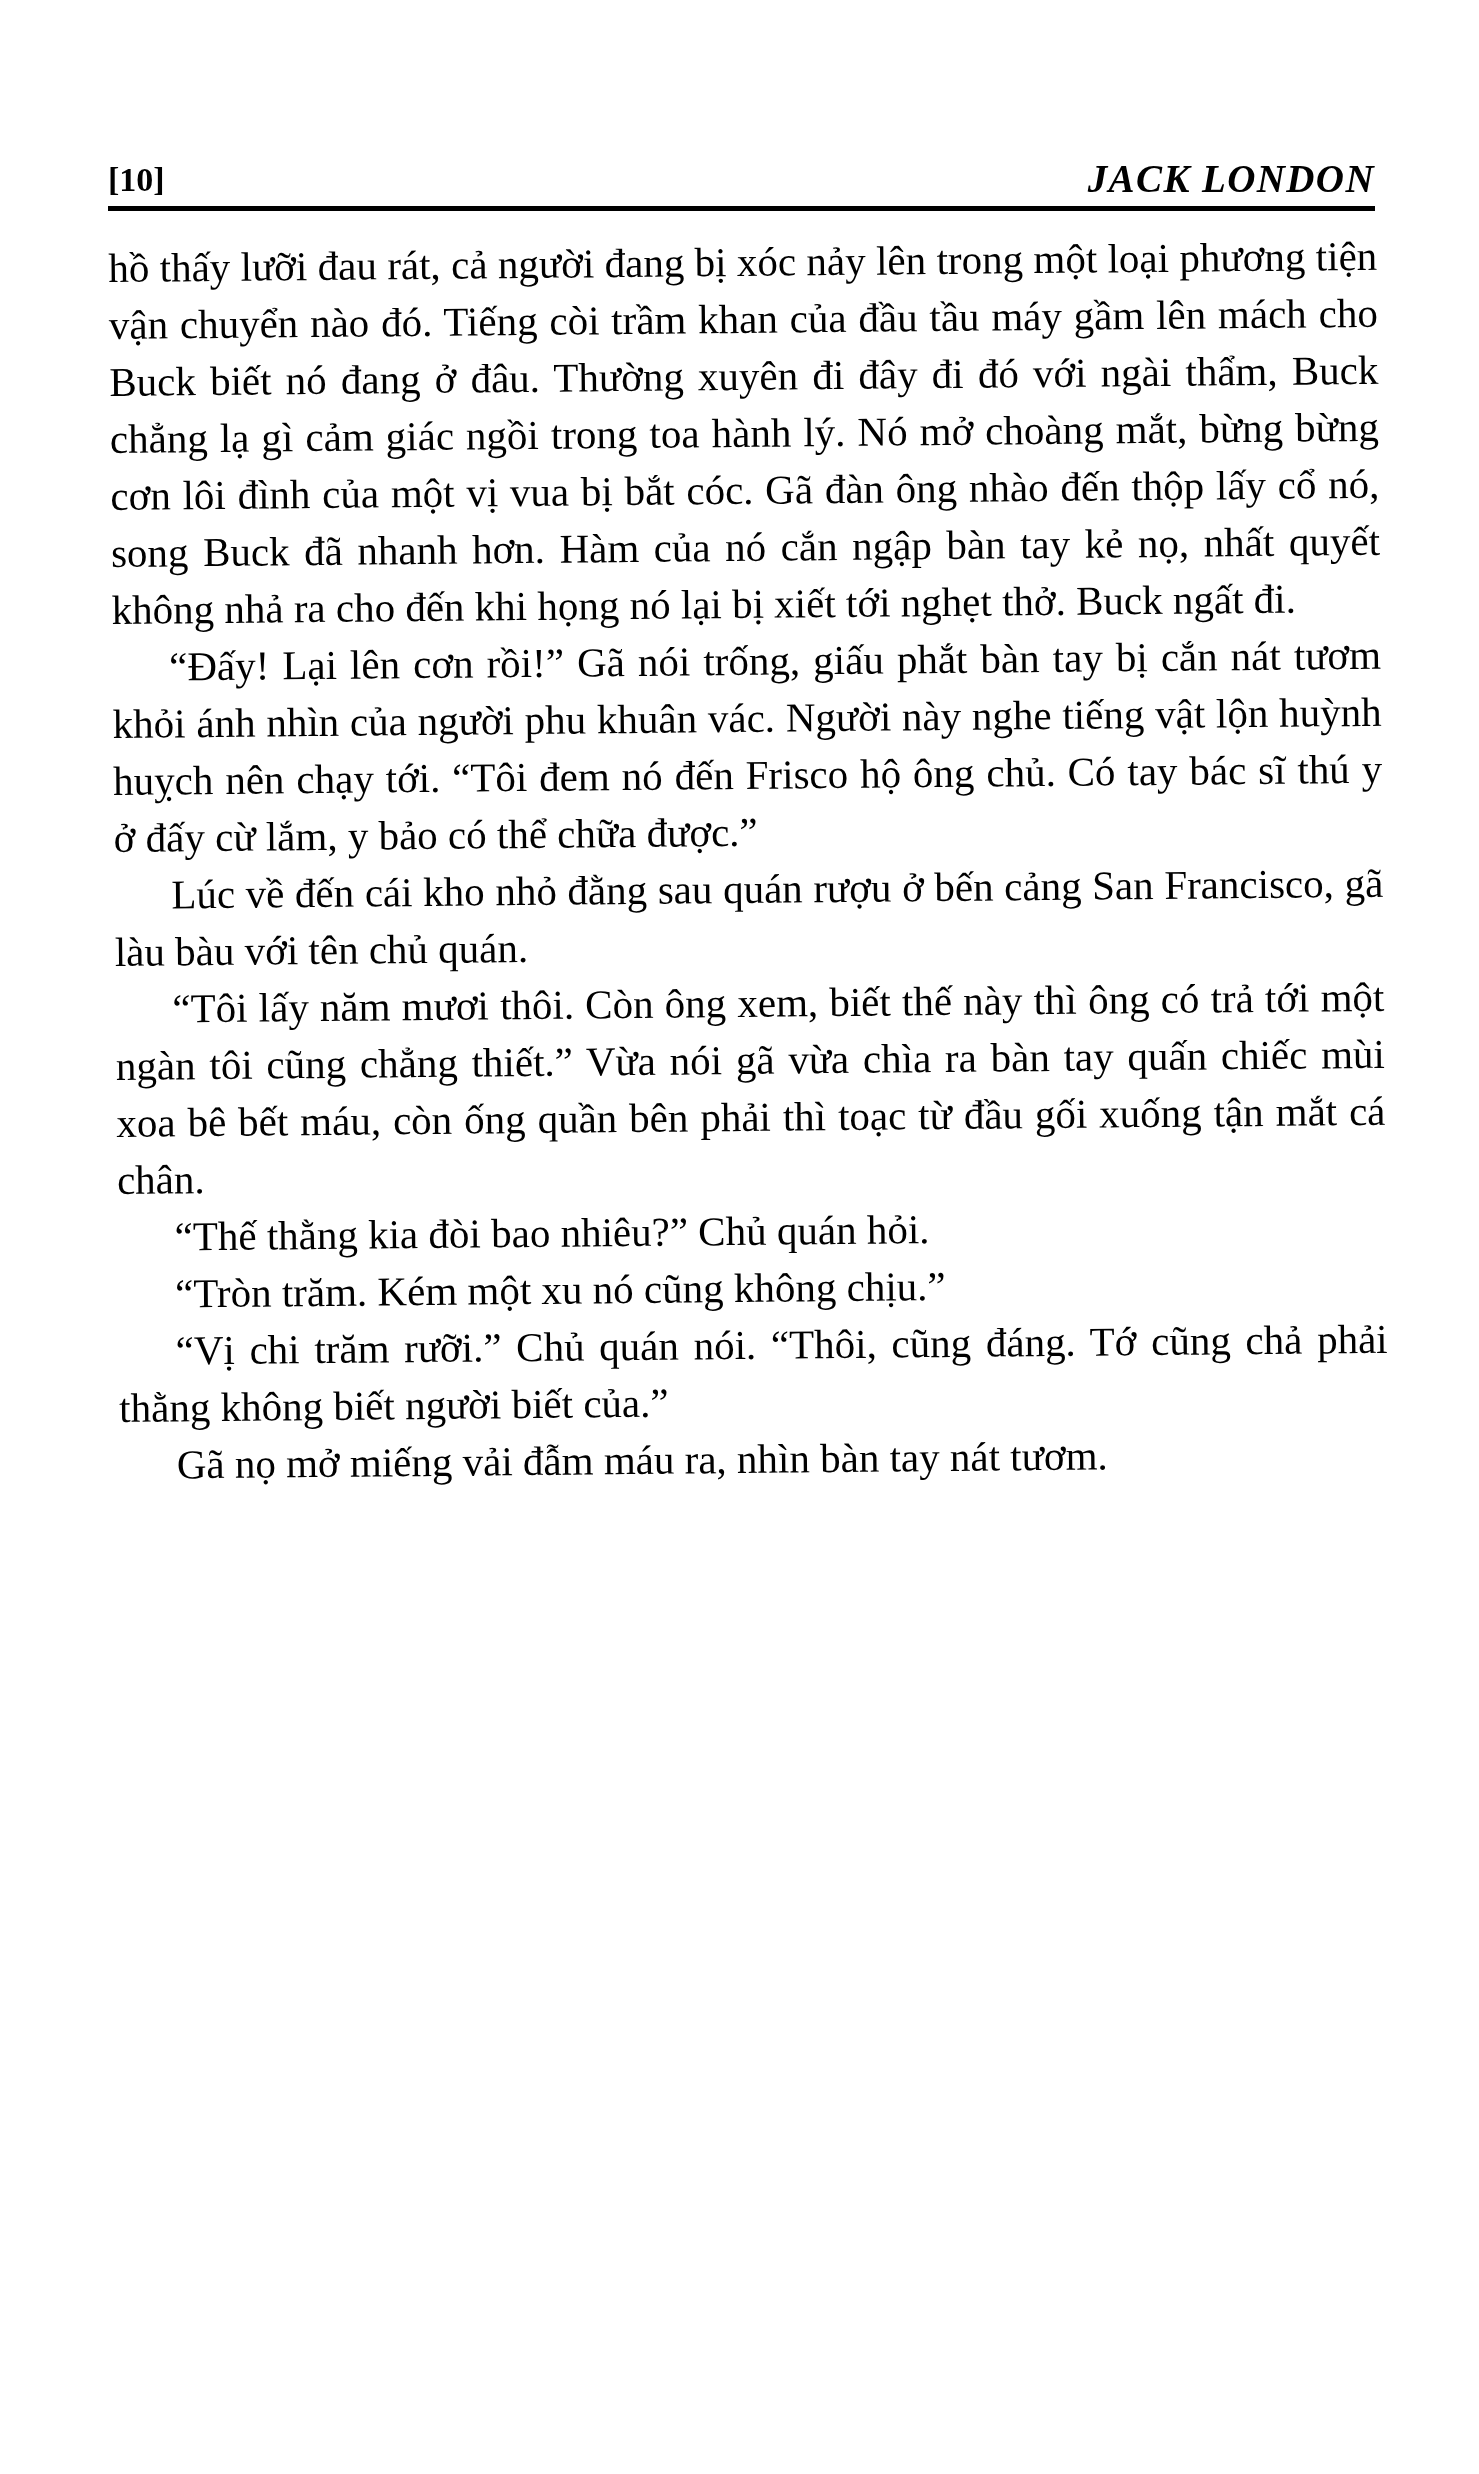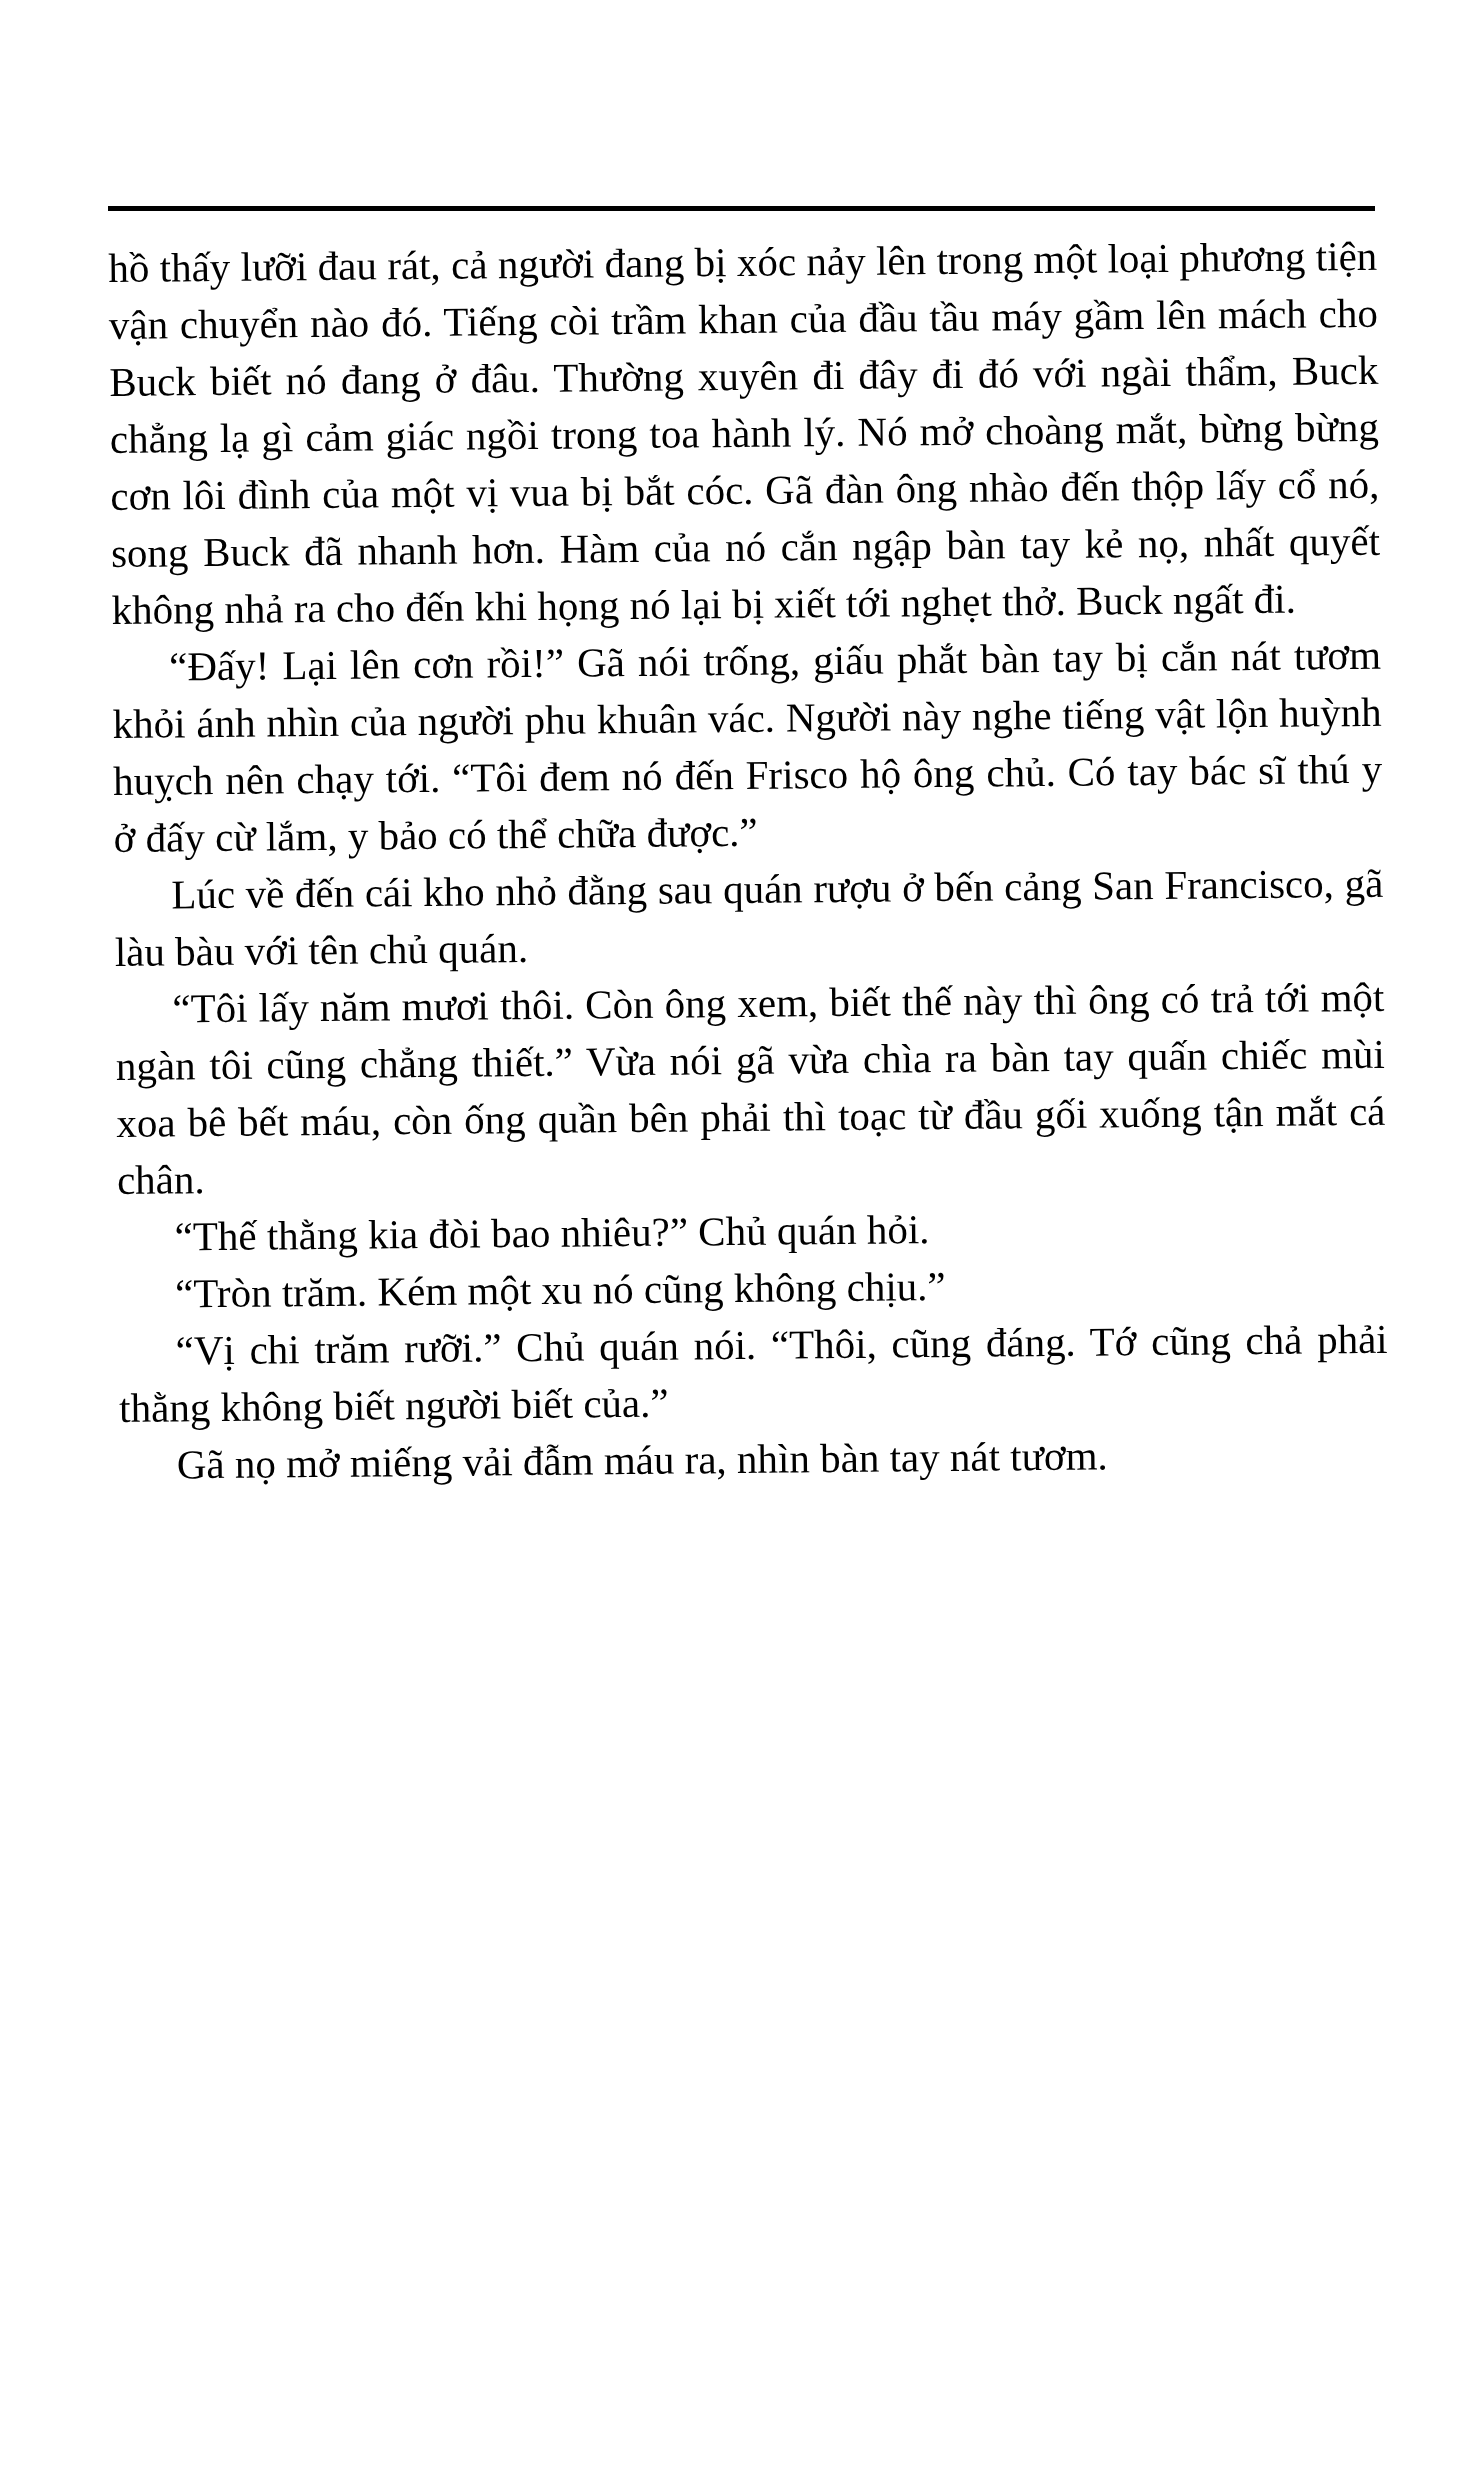--- a/index.html
+++ b/index.html
@@ -78,20 +78,24 @@
   .skew {
     transform: rotate(-0.55deg);
     transform-origin: 0 0;
   }
 </style>
 </head>
 <body>
 
 <div class="page">
 
+  <div class="header">
+    <div class="folio">[10]</div>
+    <div class="running-title">JACK LONDON</div>
+  </div>
 
   <div class="rule"></div>
 
   <div class="body-text skew">
     <p>hồ thấy lưỡi đau rát, cả người đang bị xóc nảy lên trong một loại phương tiện vận chuyển nào đó. Tiếng còi trầm khan của đầu tầu máy gầm lên mách cho Buck biết nó đang ở đâu. Thường xuyên đi đây đi đó với ngài thẩm, Buck chẳng lạ gì cảm giác ngồi trong toa hành lý. Nó mở choàng mắt, bừng bừng cơn lôi đình của một vị vua bị bắt cóc. Gã đàn ông nhào đến thộp lấy cổ nó, song Buck đã nhanh hơn. Hàm của nó cắn ngập bàn tay kẻ nọ, nhất quyết không nhả ra cho đến khi họng nó lại bị xiết tới nghẹt thở. Buck ngất đi.</p>
     <p class="indent">“Đấy! Lại lên cơn rồi!” Gã nói trống, giấu phắt bàn tay bị cắn nát tươm khỏi ánh nhìn của người phu khuân vác. Người này nghe tiếng vật lộn huỳnh huỵch nên chạy tới. “Tôi đem nó đến Frisco hộ ông chủ. Có tay bác sĩ thú y ở đấy cừ lắm, y bảo có thể chữa được.”</p>
     <p class="indent">Lúc về đến cái kho nhỏ đằng sau quán rượu ở bến cảng San Francisco, gã làu bàu với tên chủ quán.</p>
     <p class="indent">“Tôi lấy năm mươi thôi. Còn ông xem, biết thế này thì ông có trả tới một ngàn tôi cũng chẳng thiết.” Vừa nói gã vừa chìa ra bàn tay quấn chiếc mùi xoa bê bết máu, còn ống quần bên phải thì toạc từ đầu gối xuống tận mắt cá chân.</p>
     <p class="indent">“Thế thằng kia đòi bao nhiêu?” Chủ quán hỏi.</p>
     <p class="indent">“Tròn trăm. Kém một xu nó cũng không chịu.”</p>

